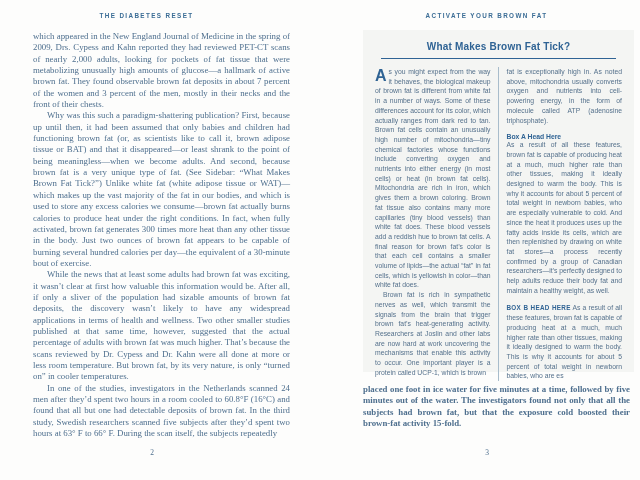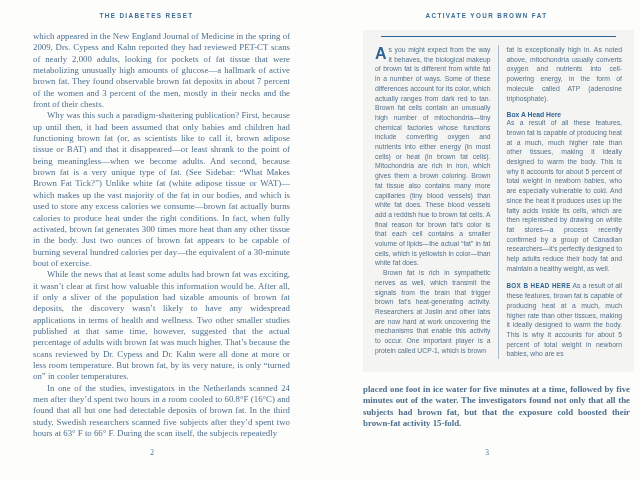--- a/index.html
+++ b/index.html
@@ -102,20 +102,21 @@
       <p class="body-para indent">In one of the studies, investigators in the Netherlands scanned 24 men after they’d spent two hours in a room cooled to 60.8°F (16°C) and found that all but one had detectable deposits of brown fat. In the third study, Swedish researchers scanned five subjects after they’d spent two hours at 63° F to 66° F. During the scan itself, the subjects repeatedly</p>
     </div>
 
     <div class="page-num">2</div>
   </div>
 
   <div class="page page-right">
     <div class="running-head">ACTIVATE YOUR BROWN FAT</div>
 
     <div class="sidebar-box">
+      <div class="box-title">What Makes Brown Fat Tick?</div>
       <hr class="box-rule">
 
       <div class="box-cols">
         <div class="box-col box-col-left">
           <p class="box-para"><span class="dropcap">A</span><span>s you might expect from the way it behaves, the biological makeup of brown fat is different from white fat in a number of ways. Some of these differences account for its color, which actually ranges from dark red to tan. Brown fat cells contain an unusually high number of mitochondria—tiny chemical factories whose functions include converting oxygen and nutrients into either energy (in most cells) or heat (in brown fat cells). Mitochondria are rich in iron, which gives them a brown coloring. Brown fat tissue also contains many more capillaries (tiny blood vessels) than white fat does. These blood vessels add a reddish hue to brown fat cells. A final reason for brown fat’s color is that each cell contains a smaller volume of lipids—the actual “fat” in fat cells, which is yellowish in color—than white fat does.</span></p>
           <p class="box-para indent">Brown fat is rich in sympathetic nerves as well, which transmit the signals from the brain that trigger brown fat’s heat-generating activity. Researchers at Joslin and other labs are now hard at work uncovering the mechanisms that enable this activity to occur. One important player is a protein called UCP-1, which is brown</p>
         </div>
 
         <div class="box-col box-col-right">
           <p class="box-para">fat is exceptionally high in. As noted above, mitochondria usually converts oxygen and nutrients into cell-powering energy, in the form of molecule called ATP (adenosine triphosphate).</p>

